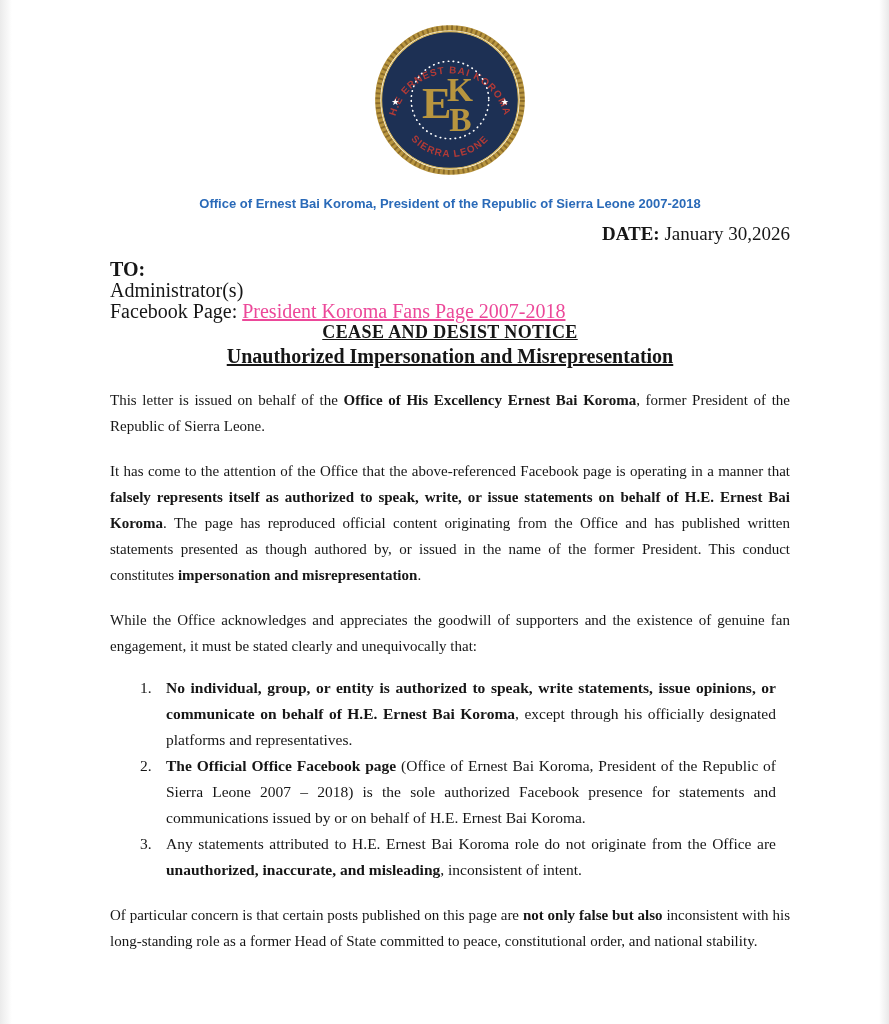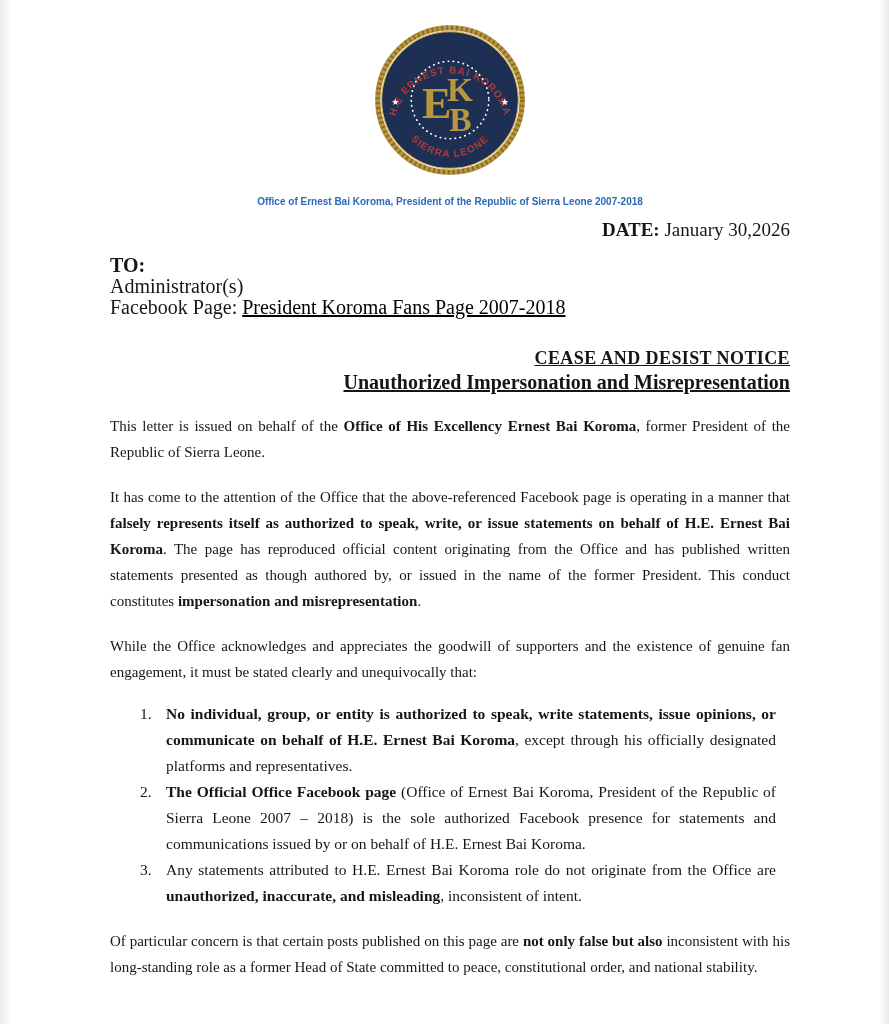--- a/index.html
+++ b/index.html
@@ -27,40 +27,40 @@
   .content { padding: 0 99px 30px 110px; }
 
   .seal-wrap { text-align: center; padding-top: 24px; line-height: 0; }
   .seal { display: inline-block; }
 
   .letterhead {
     margin-top: 20px;
     text-align: center;
     font-family: "Liberation Sans", sans-serif;
     font-weight: bold;
-    font-size: 10px;
+    font-size: 13px;
     color: #2a6ab8;
   }
 
   .date-line {
     margin-top: 12px;
     text-align: right;
     font-size: 19px;
   }
   .date-line .label { font-weight: bold; }
 
   .recipient { margin-top: 14px; font-size: 20px; line-height: 21px; }
   .recipient .to { font-weight: bold; }
   .recipient a {
-    color: #000000;
+    color: #ec4899;
     text-decoration: underline;
     cursor: pointer;
   }
 
-  .titles { margin-top: 30px; text-align: right; }
+  .titles { text-align: center; }
   .title-main {
     font-size: 18px;
     font-weight: bold;
     text-decoration: underline;
     letter-spacing: 0.4px;
   }
   .title-sub {
     margin-top: 2px;
     font-size: 20px;
     font-weight: bold;

